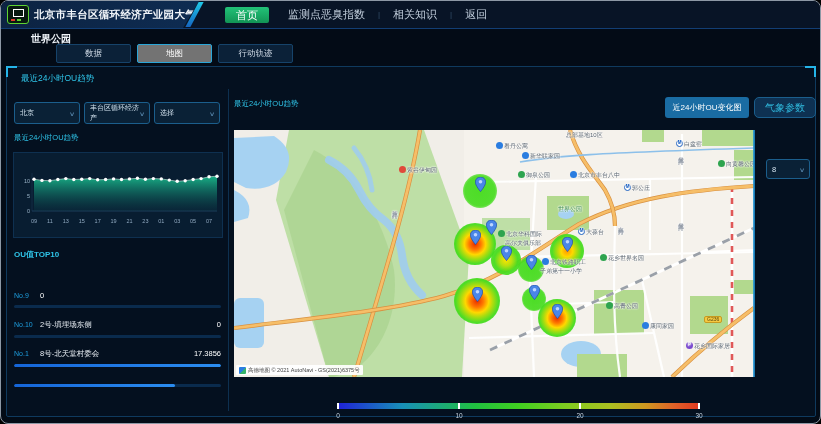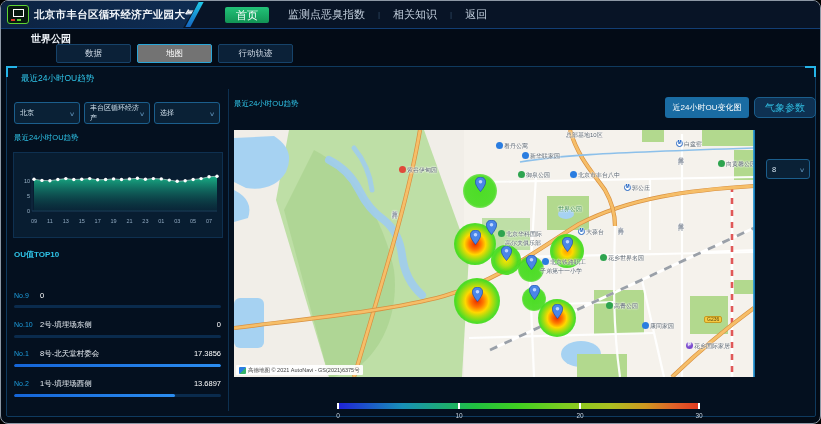--- a/index.html
+++ b/index.html
@@ -224,25 +224,20 @@
       <div class="line1">
           <span class="rank">No.1</span>
           <span class="rname">8号-北天堂村委会</span>
           <span class="rval">17.3856</span>
         </div>
       <div class="track">
           <div class="fill" style="width: 100%;"></div>
         </div>
     </div>
     <div class="row" style="top:312px;">
-      <div class="line1">
-          <span class="rank">No.2</span>
-          <span class="rname">1号-填埋场西侧</span>
-          <span class="rval">13.6897</span>
-        </div>
       <div class="track">
           <div class="fill" style="width: 78%;"></div>
         </div>
     </div>
 
     <div class="map-title">最近24小时OU趋势</div>
     <div class="btn1">近24小时OU变化图</div>
     <div class="btn2">气象参数</div>
 
     <div class="map">

